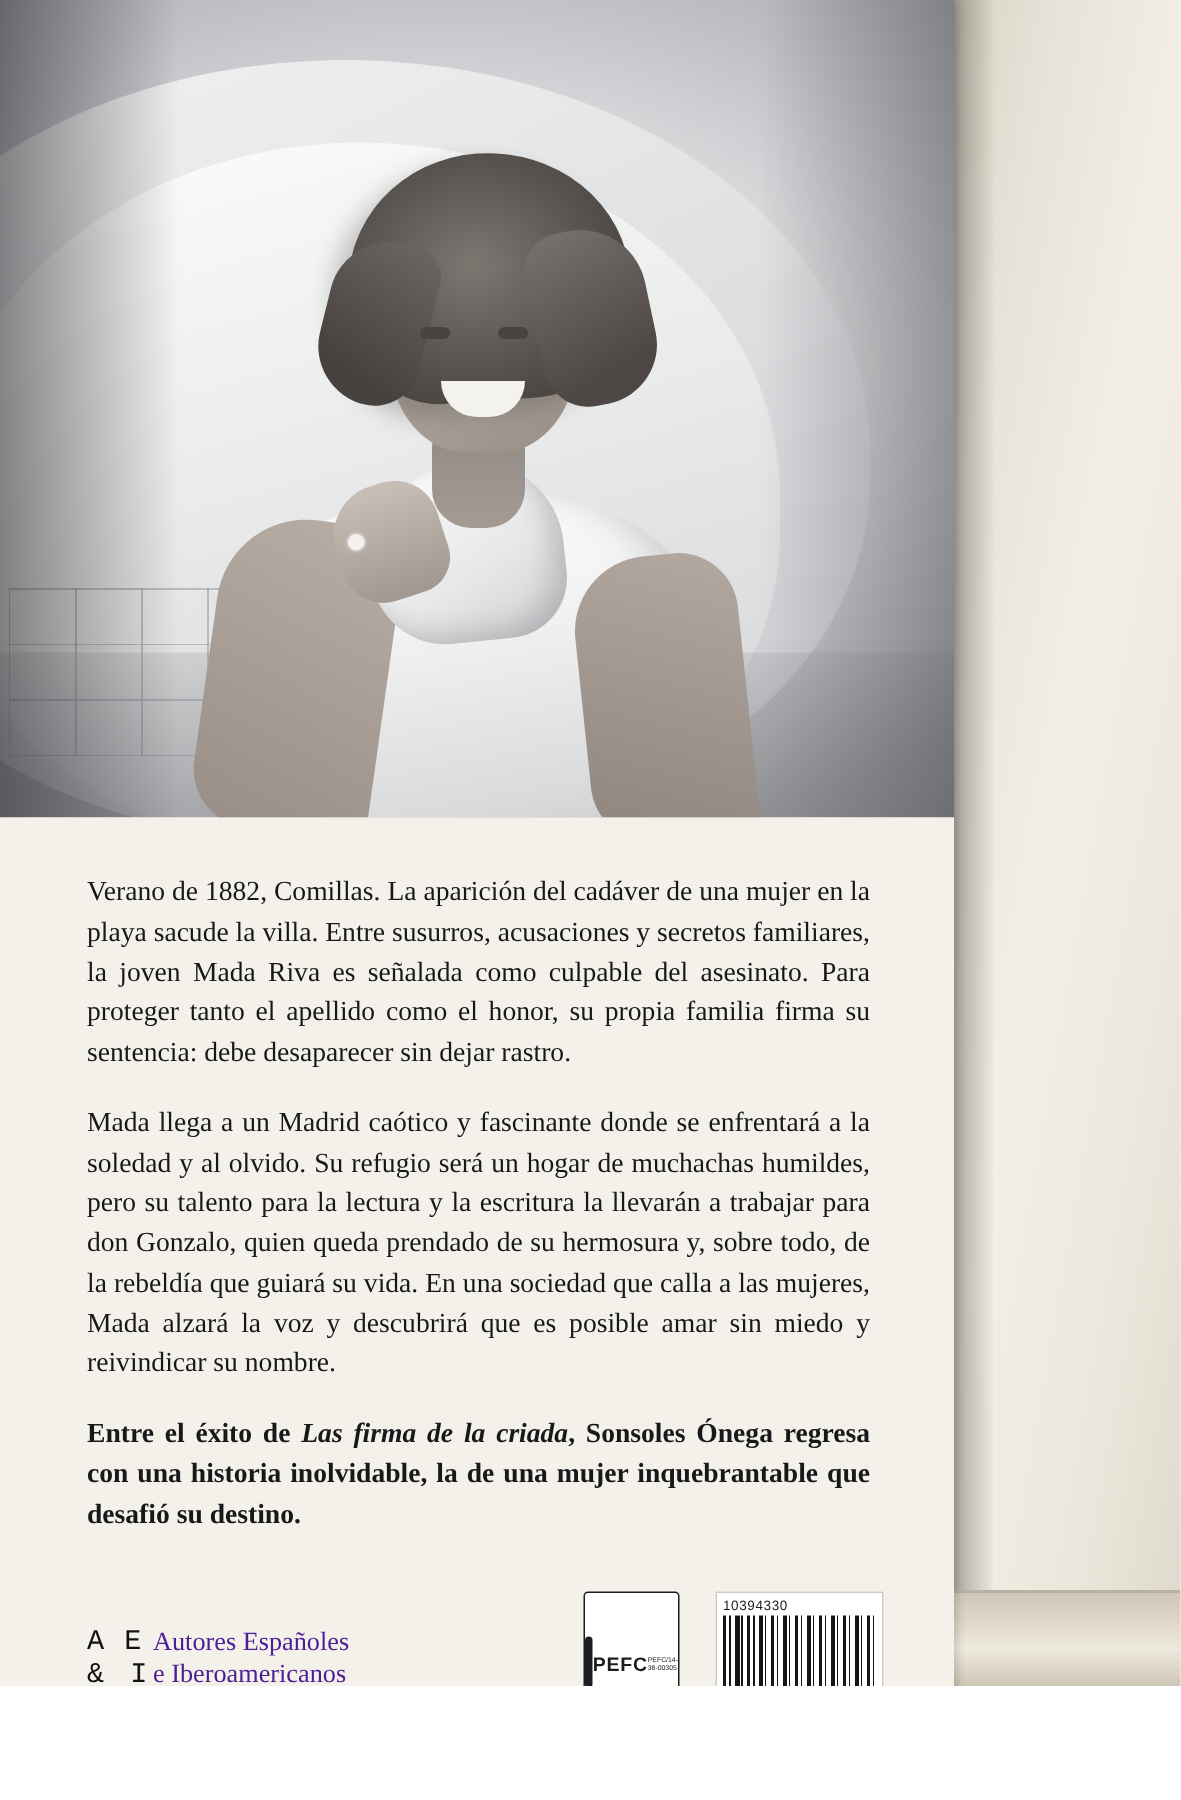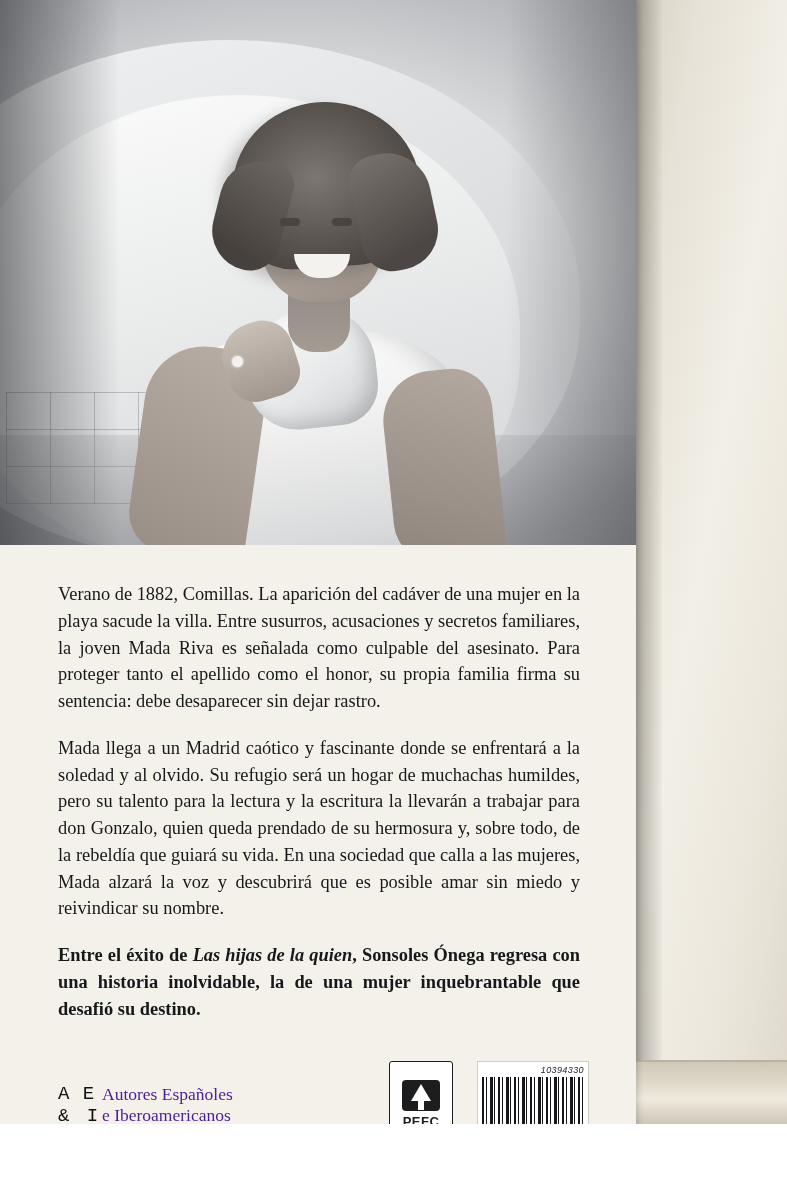--- a/index.html
+++ b/index.html
@@ -331,21 +331,21 @@
   .pefc {
     position: absolute;
     left: 389px;
     top: 6px;
     width: 64px;
     height: 76px;
     border: 1.6px solid #1b1d1f;
     border-radius: 3px;
     background: #ffffff;
     display: flex;
-    flex-direction: column;
+    flex-direction: row;
     align-items: center;
     justify-content: flex-start;
     padding-top: 18px;
     box-sizing: border-box;
   }
   .pefc-tree {
     width: 38px;
     height: 34px;
     background: #1b1d1f;
     border-radius: 4px;
@@ -393,23 +393,22 @@
     height: 80px;
     background: #ffffff;
     border: 1px solid #cfcbc2;
     box-sizing: border-box;
     padding: 3px 4px 2px 4px;
   }
   .barcode-num {
     font-family: "Liberation Sans", sans-serif;
     font-size: 9px;
     color: #1b1d1f;
-    text-align: right;
+    text-align: left;
     letter-spacing: .4px;
-    font-style: italic;
   }
   .barcode-bars {
     margin-top: 2px;
     height: 50px;
     background-image:
       repeating-linear-gradient(90deg,
         #14161a 0 2px, #ffffff 2px 4px,
         #14161a 4px 5px, #ffffff 5px 8px,
         #14161a 8px 11px, #ffffff 11px 12px,
         #14161a 12px 13px, #ffffff 13px 16px);
@@ -458,21 +457,21 @@
       </div>
 
       <div class="photo-dark-left"></div>
       <div class="photo-dark-right"></div>
     </div>
 
     <div class="text-area">
       <div class="blurb">
         <p>Verano de 1882, Comillas. La aparición del cadáver de una mujer en la playa sacude la villa. Entre susurros, acusaciones y secretos familiares, la joven Mada Riva es señalada como culpable del asesinato. Para proteger tanto el apellido como el honor, su propia familia firma su sentencia: debe desaparecer sin dejar rastro.</p>
         <p>Mada llega a un Madrid caótico y fascinante donde se enfrentará a la soledad y al olvido. Su refugio será un hogar de muchachas humildes, pero su talento para la lectura y la escritura la llevarán a trabajar para don Gonzalo, quien queda prendado de su hermosura y, sobre todo, de la rebeldía que guiará su vida. En una sociedad que calla a las mujeres, Mada alzará la voz y descubrirá que es posible amar sin miedo y reivindicar su nombre.</p>
-        <p class="last"><span>Entre el éxito de </span><em>Las hijas de la quien</em><span>, Sonsoles Ónega regresa con una historia inolvidable, la de una mujer inquebrantable que desafió su destino.</span></p>
+        <p class="last"><span>Entre el éxito de </span><em>Las firma de la criada</em><span>, Sonsoles Ónega regresa con una historia inolvidable, la de una mujer inquebrantable que desafió su destino.</span></p>
       </div>
     </div>
 
     <div class="footer">
 
       <div class="publisher">
         <div class="pub-mark">
           <div class="l1">A E</div>
           <div class="l2">&amp; I</div>
         </div>

